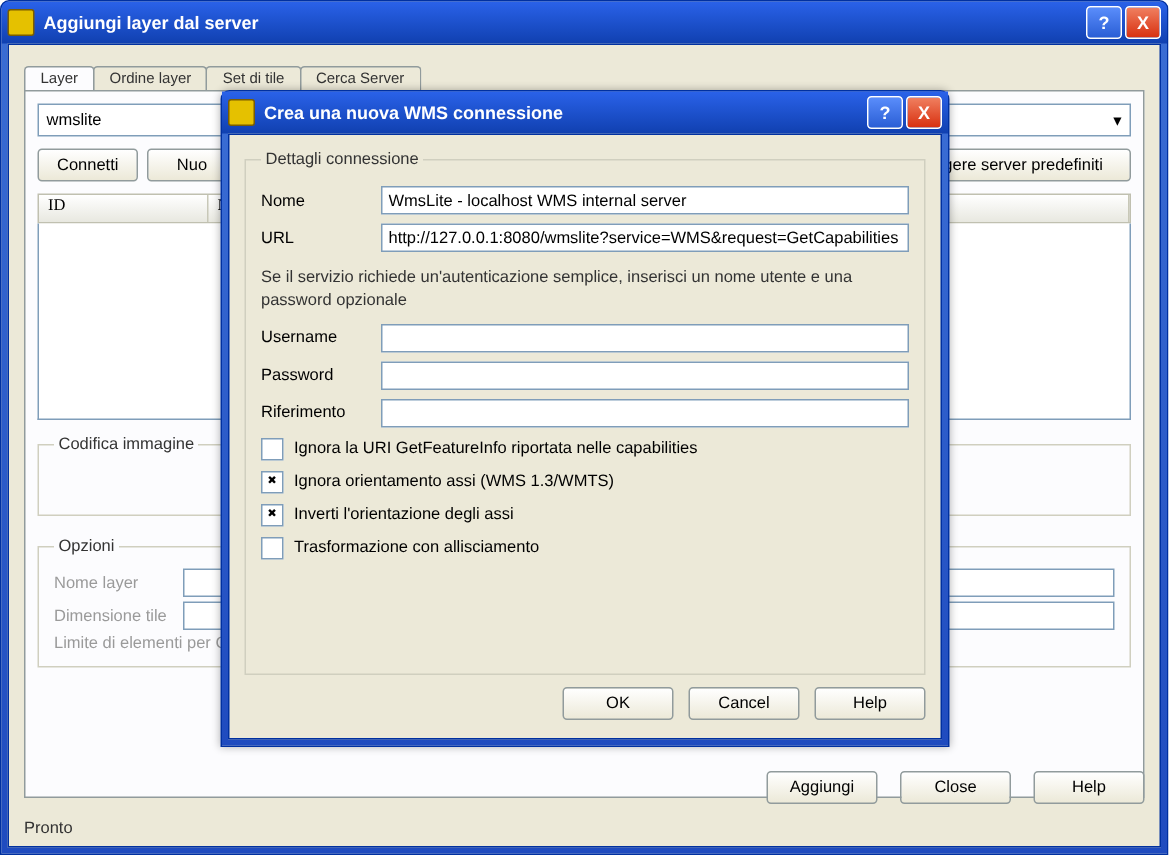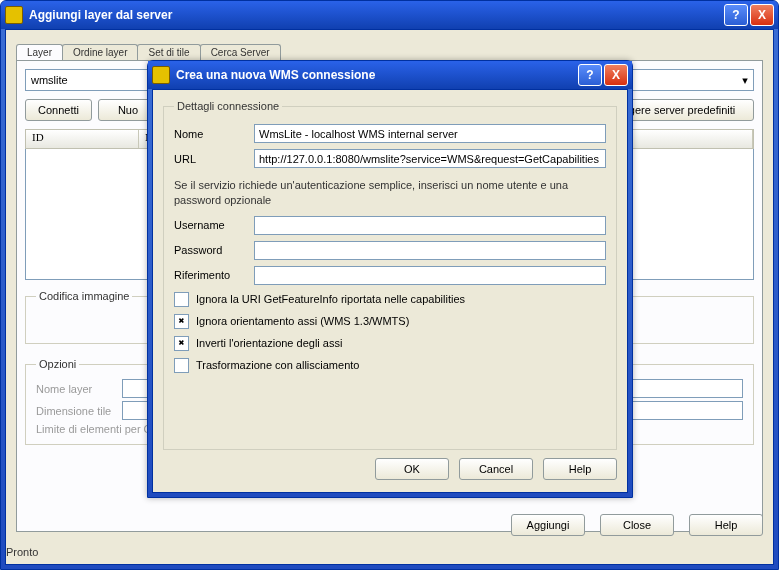--- a/index.html
+++ b/index.html
@@ -42,21 +42,21 @@
   .modal .form-row .input{flex:1;}
   .hint{color:#333;margin:10px 0 8px;line-height:1.35;}
   .chk-row{display:flex;align-items:center;gap:7px;margin:7px 0;}
   .chk{width:13px;height:13px;border:1px solid #7f9db9;background:#fff;display:flex;align-items:center;justify-content:center;font-size:10px;font-weight:bold;font-family:monospace;line-height:1;}
   .chk.checked::before{content:"✖";font-size:10px;color:#000;}
   .modal-btns{display:flex;gap:10px;justify-content:flex-end;margin-top:8px;}
   .modal-btns .btn{min-width:74px;}
   
   .outer-bottom{position:absolute;right:10px;bottom:28px;display:flex;gap:15px;}
   .outer-bottom .btn{min-width:74px;}
-  .status{position:absolute;left:0;bottom:6px;color:#333;}
+  .status{position:absolute;left:10px;bottom:6px;color:#333;}
   
   .disabled{color:#9a9a9a;}
   .row .flex-input{flex:1;}
 </style>
 </head>
 <body>
 
 <div class="win-outer">
   <div class="titlebar">
     <div class="app-icon"></div>

